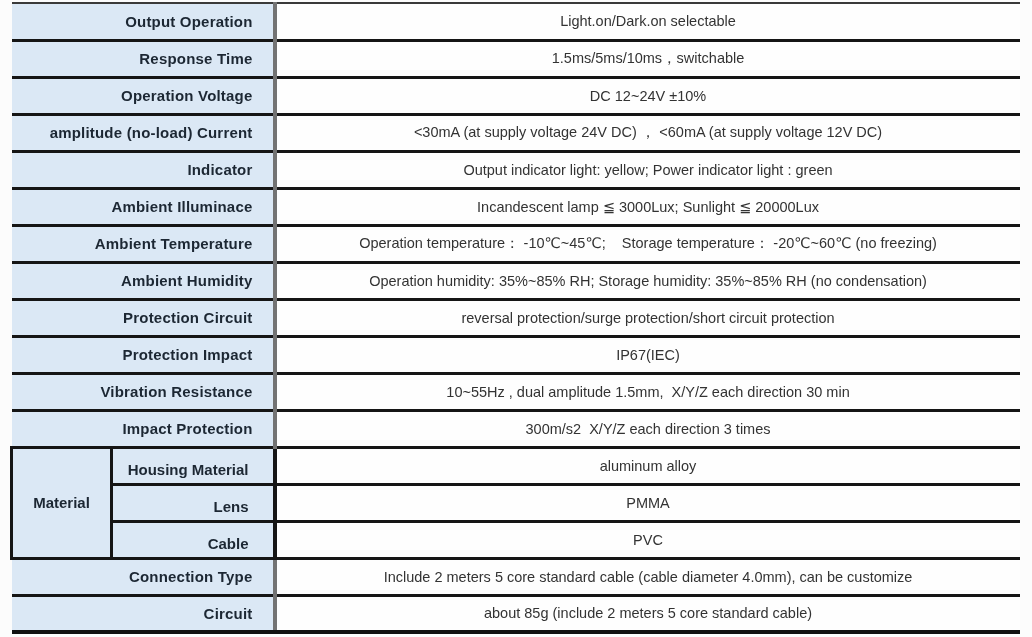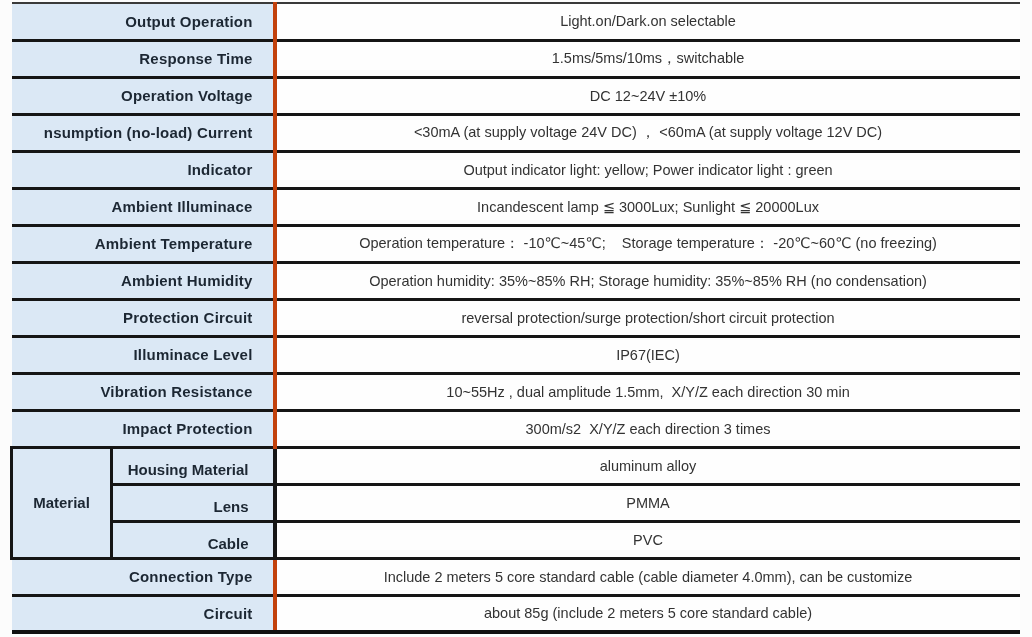--- a/index.html
+++ b/index.html
@@ -32,21 +32,21 @@
     vertical-align: middle;
   }
   tr.first-row td {
     border-top: 2px solid #3a3a3a;
   }
   tr.last-row td {
     border-bottom: 4px solid #111111;
   }
   td.label-cell {
     background: #dbe8f5;
-    border-right: 4px solid #c2410c;
+    border-right: 4px solid #737373;
     text-align: right;
     padding: 0 20px 0 2px;
     font-weight: bold;
     font-size: 15px;
     color: #1c2733;
     letter-spacing: 0.2px;
     white-space: nowrap;
   }
   td.material-cell {
     background: #dbe8f5;
@@ -95,21 +95,21 @@
   </tr>
   <tr>
     <td class="label-cell" colspan="2">Response Time</td>
     <td class="value-cell">1.5ms/5ms/10ms，switchable</td>
   </tr>
   <tr>
     <td class="label-cell" colspan="2">Operation Voltage</td>
     <td class="value-cell">DC 12~24V ±10%</td>
   </tr>
   <tr>
-    <td class="label-cell" colspan="2">nsumption (no-load) Current</td>
+    <td class="label-cell" colspan="2">amplitude (no-load) Current</td>
     <td class="value-cell">&lt;30mA (at supply voltage 24V DC) ， &lt;60mA (at supply voltage 12V DC)</td>
   </tr>
   <tr>
     <td class="label-cell" colspan="2">Indicator</td>
     <td class="value-cell">Output indicator light: yellow; Power indicator light : green</td>
   </tr>
   <tr>
     <td class="label-cell" colspan="2">Ambient Illuminace</td>
     <td class="value-cell">Incandescent lamp ≦ 3000Lux; Sunlight ≦ 20000Lux</td>
   </tr>
@@ -119,21 +119,21 @@
   </tr>
   <tr>
     <td class="label-cell" colspan="2">Ambient Humidity</td>
     <td class="value-cell">Operation humidity: 35%~85% RH; Storage humidity: 35%~85% RH (no condensation)</td>
   </tr>
   <tr>
     <td class="label-cell" colspan="2">Protection Circuit</td>
     <td class="value-cell">reversal protection/surge protection/short circuit protection</td>
   </tr>
   <tr>
-    <td class="label-cell" colspan="2">Illuminace Level</td>
+    <td class="label-cell" colspan="2">Protection Impact</td>
     <td class="value-cell">IP67(IEC)</td>
   </tr>
   <tr>
     <td class="label-cell" colspan="2">Vibration Resistance</td>
     <td class="value-cell">10~55Hz , dual amplitude 1.5mm,  X/Y/Z each direction 30 min</td>
   </tr>
   <tr>
     <td class="label-cell" colspan="2">Impact Protection</td>
     <td class="value-cell">300m/s2  X/Y/Z each direction 3 times</td>
   </tr>

